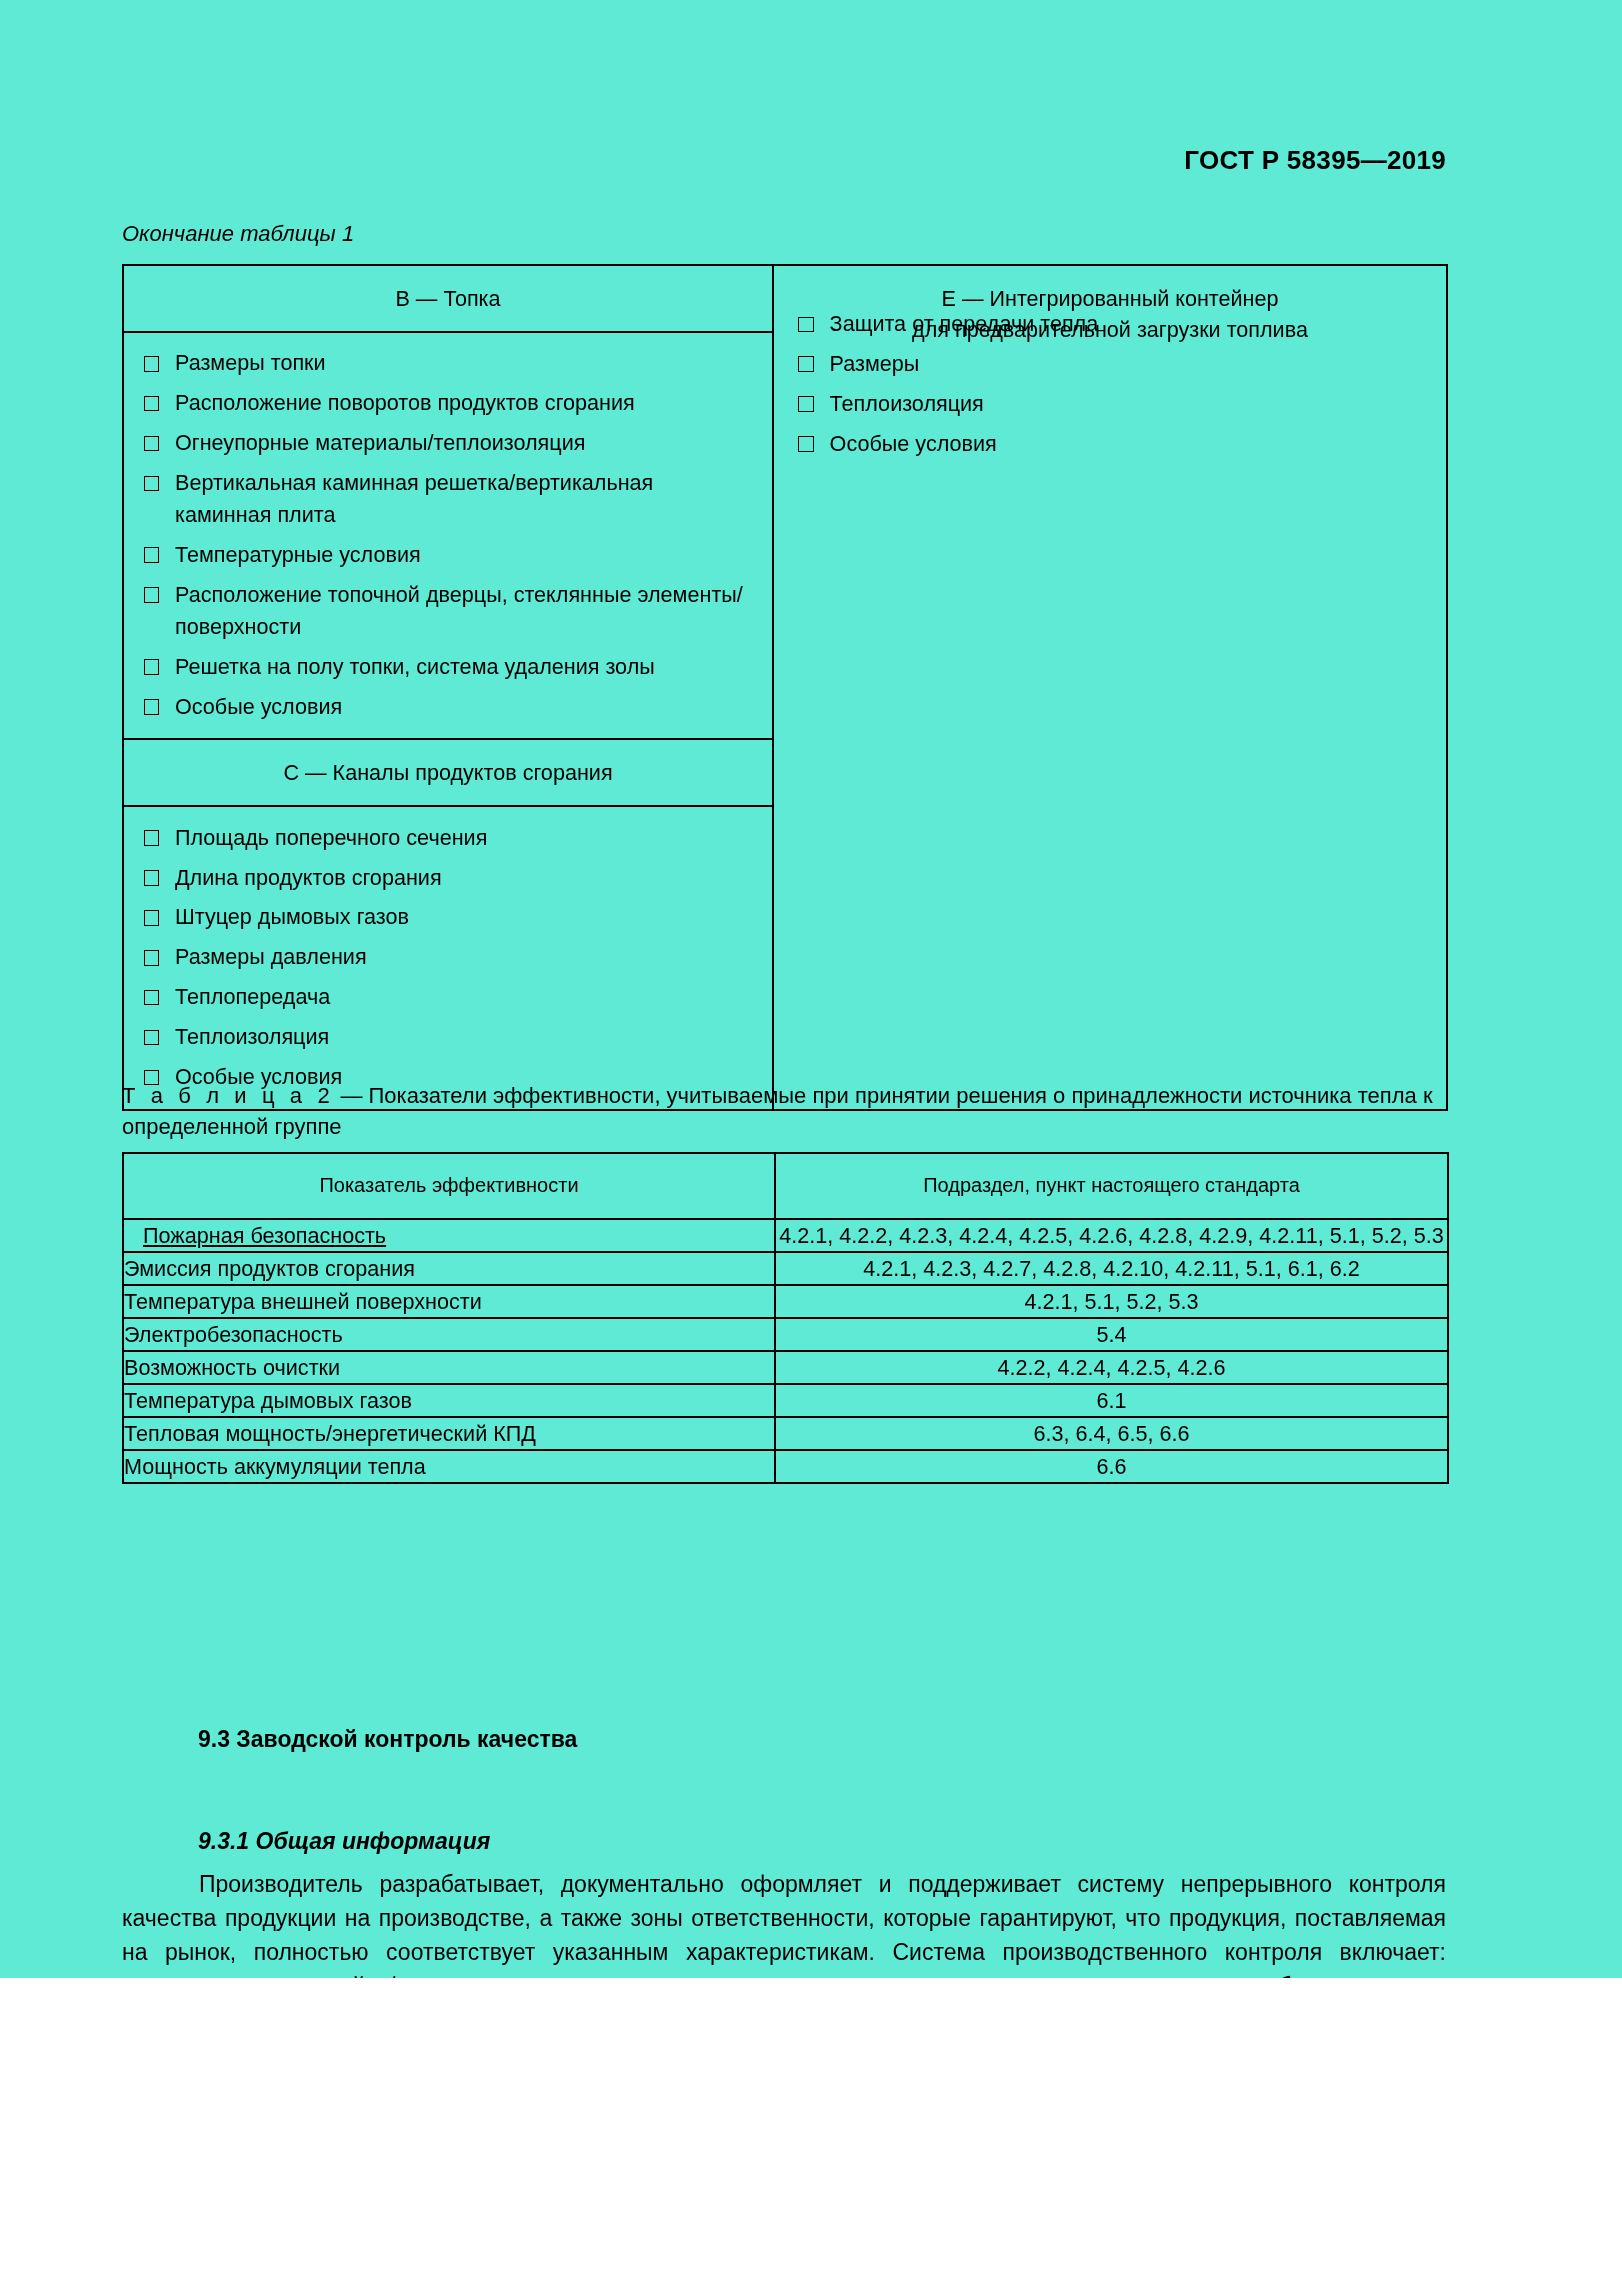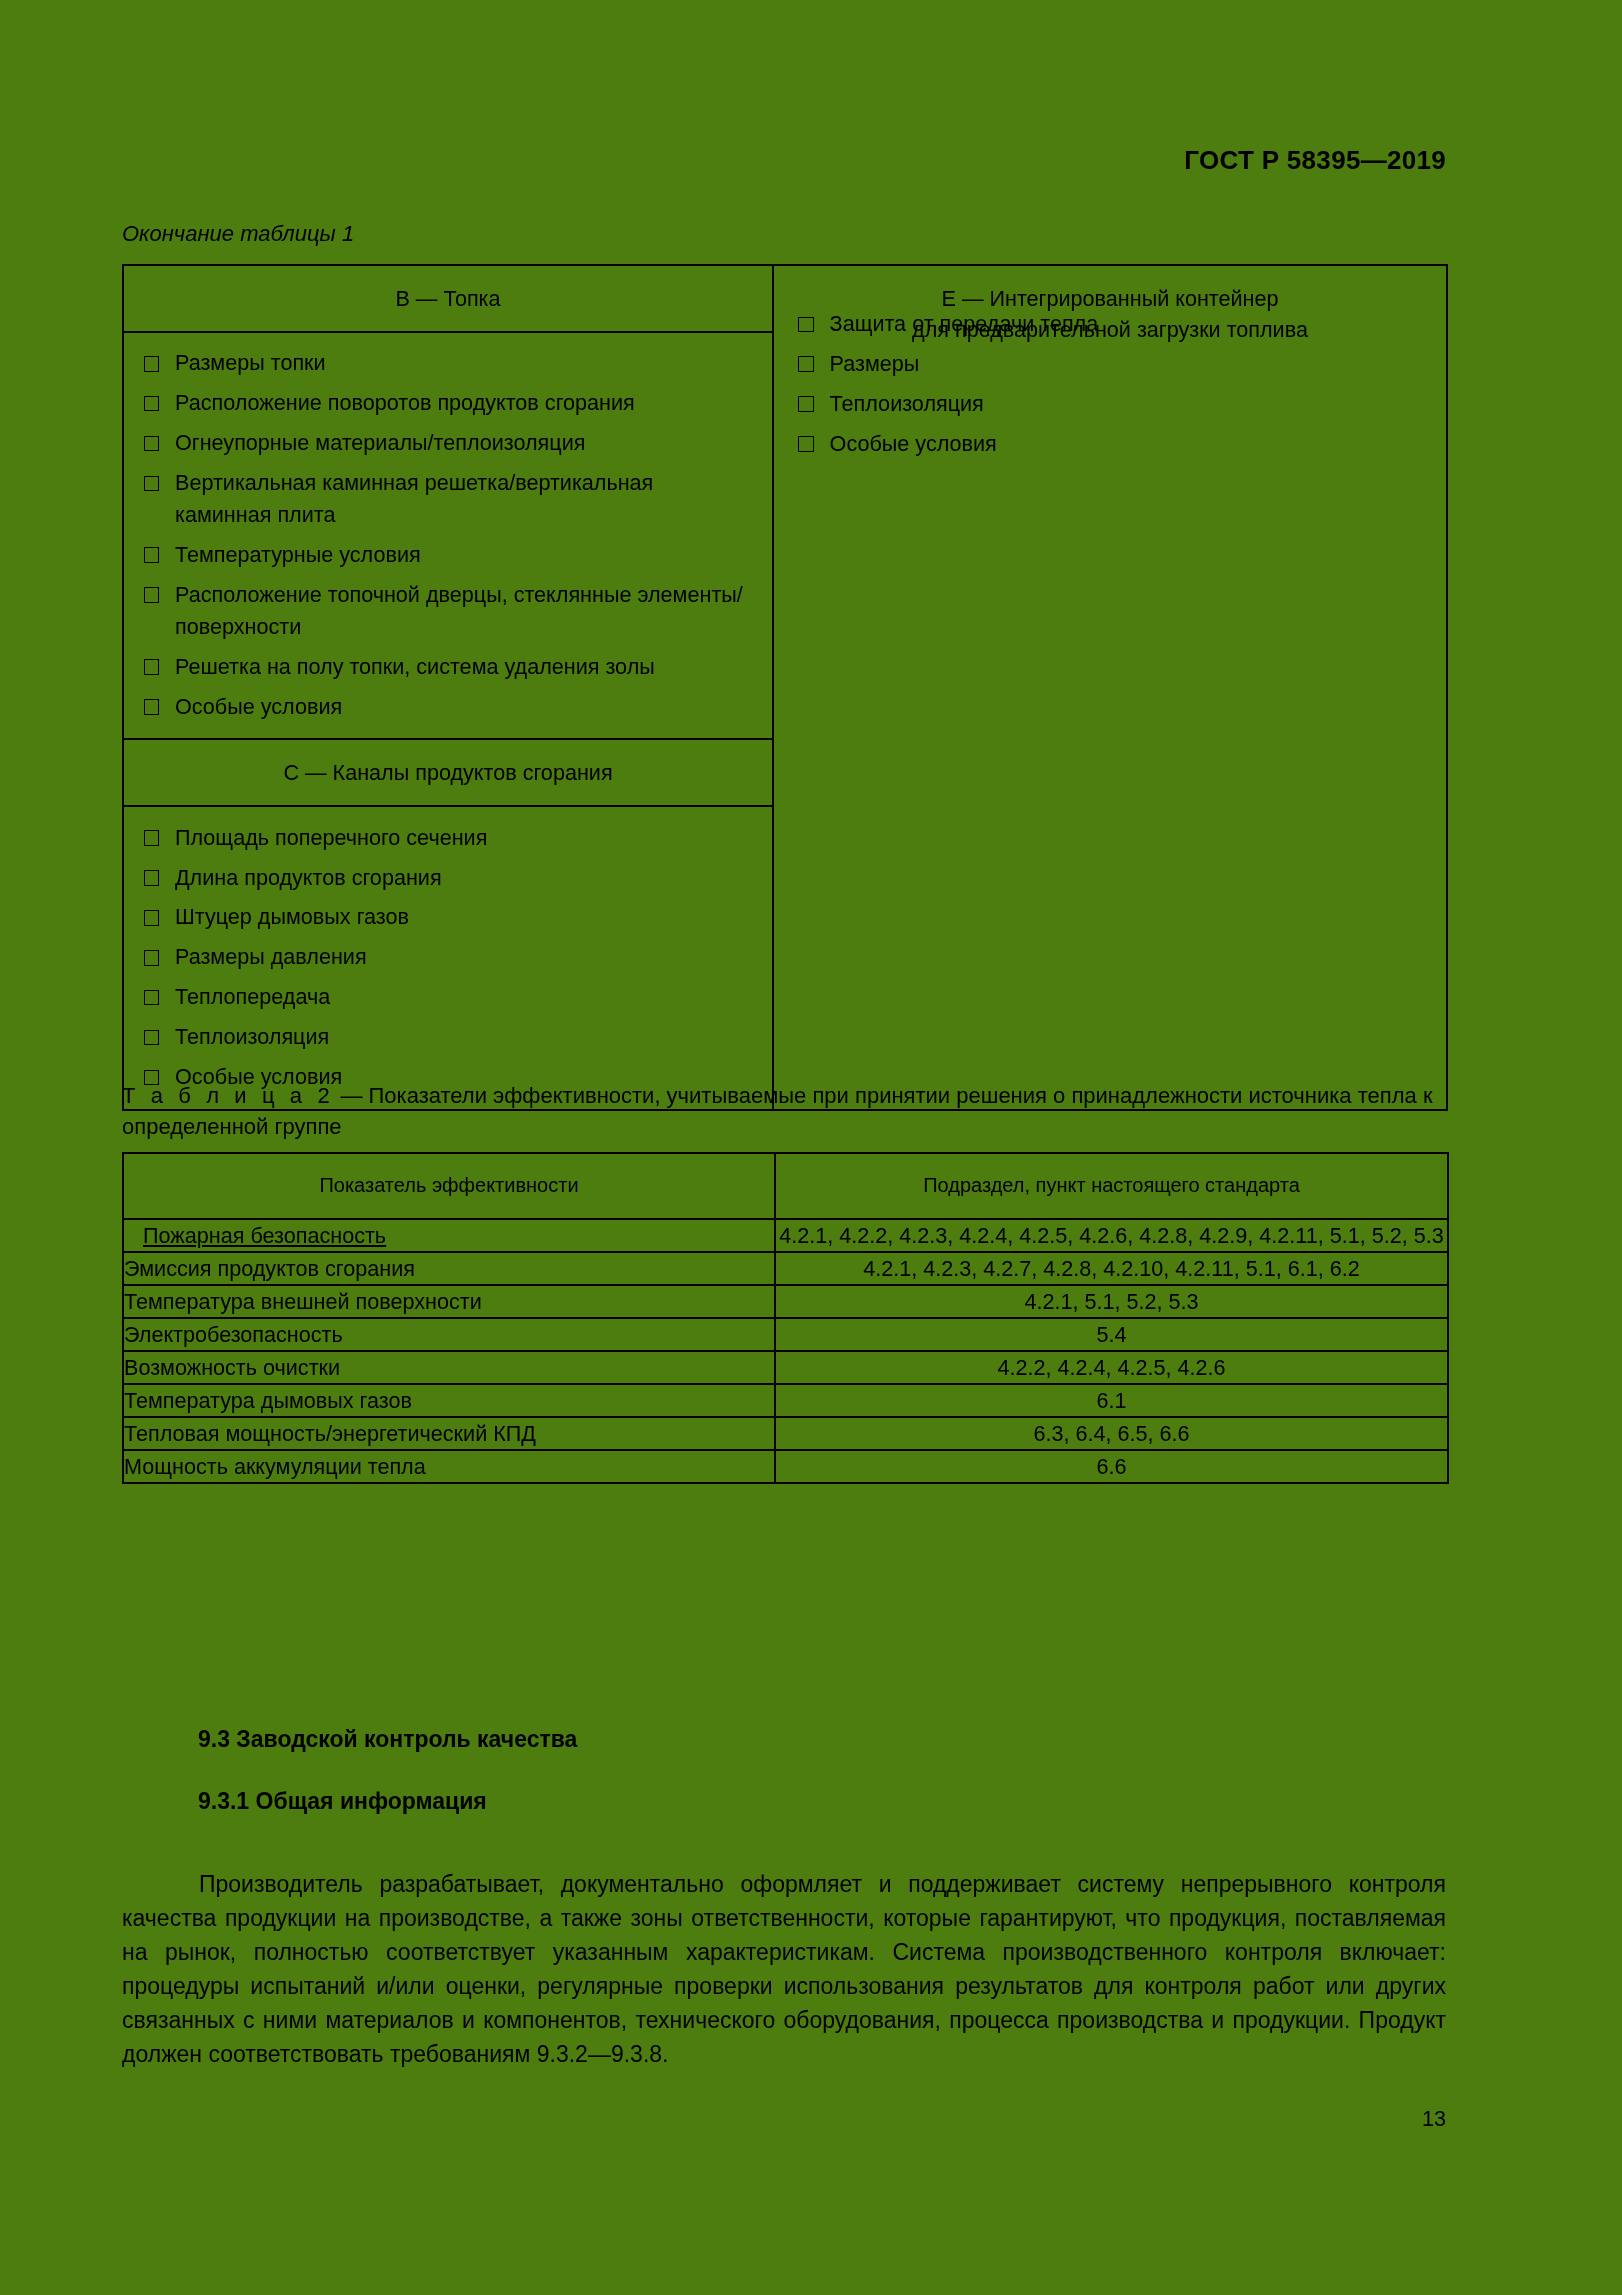--- a/index.html
+++ b/index.html
@@ -7,22 +7,22 @@
     padding: 0;
     background: #ffffff;
   }
   body {
     font-family: "Liberation Sans", sans-serif;
     color: #000000;
   }
   .page {
     position: relative;
     width: 1623px;
-    height: 2295px;
-    background: #4d7c0f;
+    height: 1978px;
+    background: #5eead4;
     box-sizing: border-box;
     padding: 0;
     overflow: hidden;
   }
   .content {
     position: absolute;
     left: 122px;
     top: 0;
     width: 1324px;
   }
@@ -153,21 +153,21 @@
     padding: 14.4px 17px 15.7px 17px;
   }
 
   
   .sec-heading {
     position: absolute;
     font-size: 23px;
     font-weight: bold;
   }
   .h-93 { left: 76px; top: 1726px; }
-  .h-931 { left: 76px; top: 1788px; }
+  .h-931 { left: 76px; top: 1828px; font-style: italic; }
 
   .body-par {
     position: absolute;
     left: 0;
     top: 1844px;
     width: 1324px;
     font-size: 23px;
     line-height: 34px;
     text-align: justify;
     text-align-last: left;

